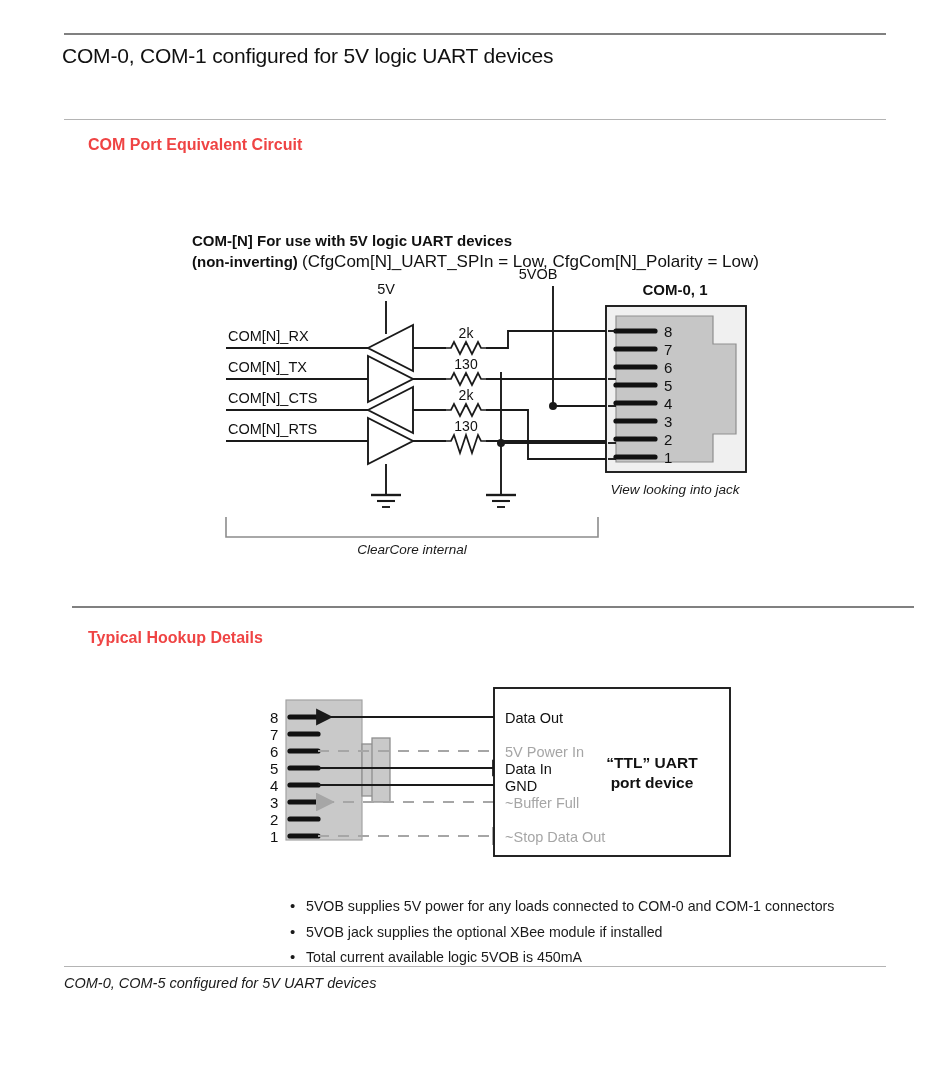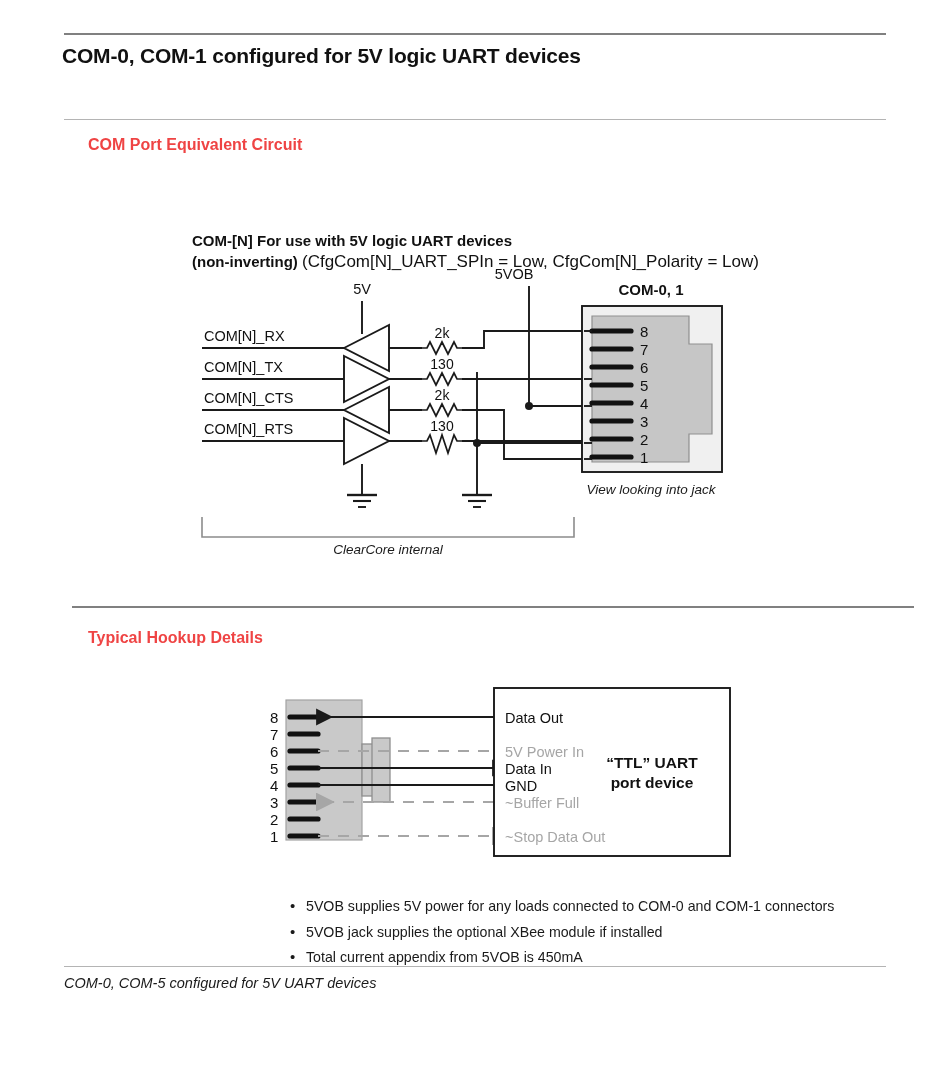--- a/index.html
+++ b/index.html
@@ -11,21 +11,21 @@
   .page{position:absolute;inset:0;}
 
   
   .rule{position:absolute;background:#9a9a9a;}
   .rule.thin{height:1px;background:#b4b4b4;}
   .rule.thick{height:2px;background:#808080;}
 
   
   .doc-title{
     position:absolute;left:62px;top:44px;
-    font-size:21px;font-weight:bold;letter-spacing:-.2px;color:#111;
+    font-size:21px;font-weight:normal;letter-spacing:-.2px;color:#111;
   }
   .sec-title{
     position:absolute;font-size:16px;font-weight:bold;color:#ef4444;
   }
   .footer-note{
     position:absolute;left:64px;top:975px;
     font-size:14.5px;font-style:italic;color:#1a1a1a;
   }
 
   
@@ -90,21 +90,21 @@
   <div class="sec-title" style="left:88px;top:136px;">COM Port Equivalent Circuit</div>
 
   <div class="circ-head">
     <div class="l1">COM-[N] For use with 5V logic UART devices</div>
     <div class="l2">
       <span>(non-inverting)</span>
       <span class="norm">(CfgCom[N]_UART_SPIn = Low, CfgCom[N]_Polarity = Low)</span>
     </div>
   </div>
 
-  <div class="svg-wrap" style="left:184px;top:262px;">
+  <div class="svg-wrap" style="left:208px;top:262px;">
   <svg width="560" height="300" viewBox="0 0 560 300">
 
     <text class="t-rail" x="330" y="17" text-anchor="middle">5VOB</text>
     <line class="wire" x1="345" y1="24" x2="345" y2="144"></line>
     <circle class="dot" cx="345" cy="144" r="4"></circle>
     <line class="wire" x1="345" y1="144" x2="400" y2="144"></line>
 
     <line class="wire" x1="293" y1="110" x2="293" y2="232"></line>
     <circle class="dot" cx="293" cy="181" r="4"></circle>
     <line class="wire" x1="293" y1="181" x2="400" y2="181"></line>
@@ -264,20 +264,20 @@
 
     <text class="t-dev" x="390" y="80" text-anchor="middle">“TTL” UART</text>
     <text class="t-dev" x="390" y="100" text-anchor="middle">port device</text>
   </svg>
   </div>
 
   <div class="bullets">
     <ul>
       <li>5VOB supplies 5V power for any loads connected to COM-0 and COM-1 connectors</li>
       <li>5VOB jack supplies the optional XBee module if installed</li>
-      <li>Total current appendix from 5VOB is 450mA</li>
+      <li>Total current available logic 5VOB is 450mA</li>
     </ul>
   </div>
 
   <div class="rule thin" style="left:64px;top:966px;width:822px;"></div>
   <div class="footer-note">COM-0, COM-5 configured for 5V UART devices</div>
 
 </div>
 
 </body></html>

